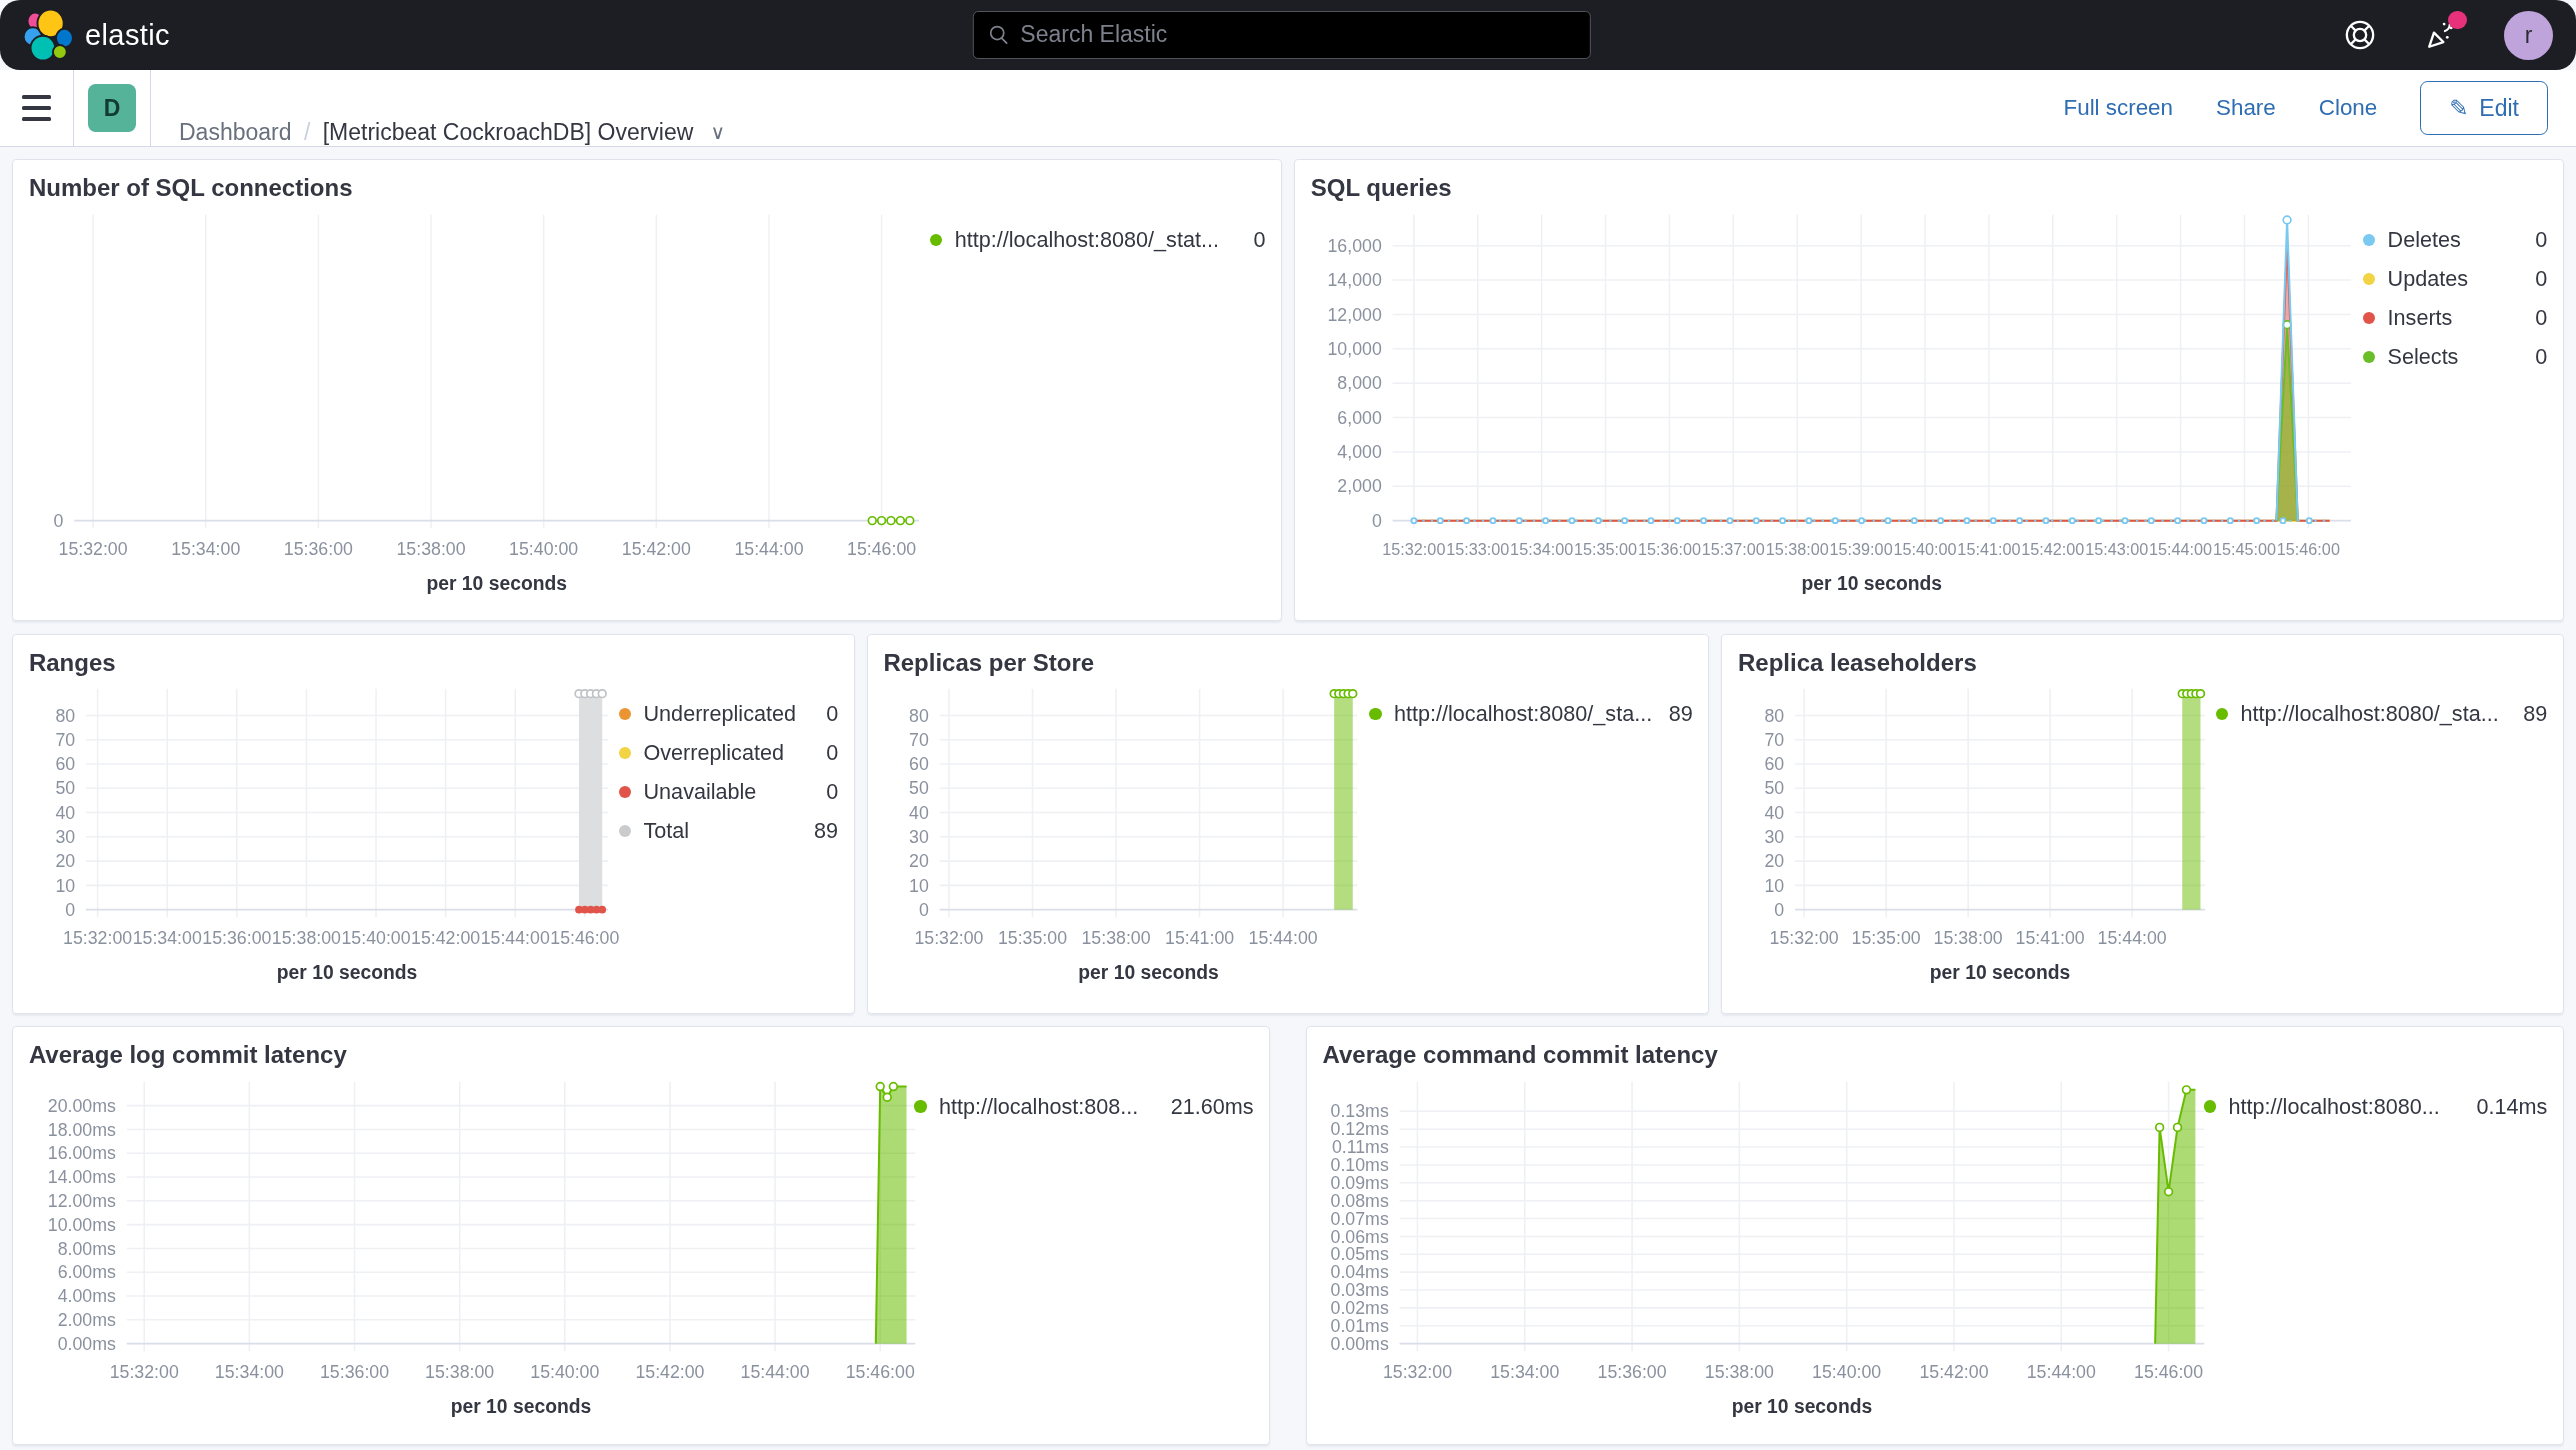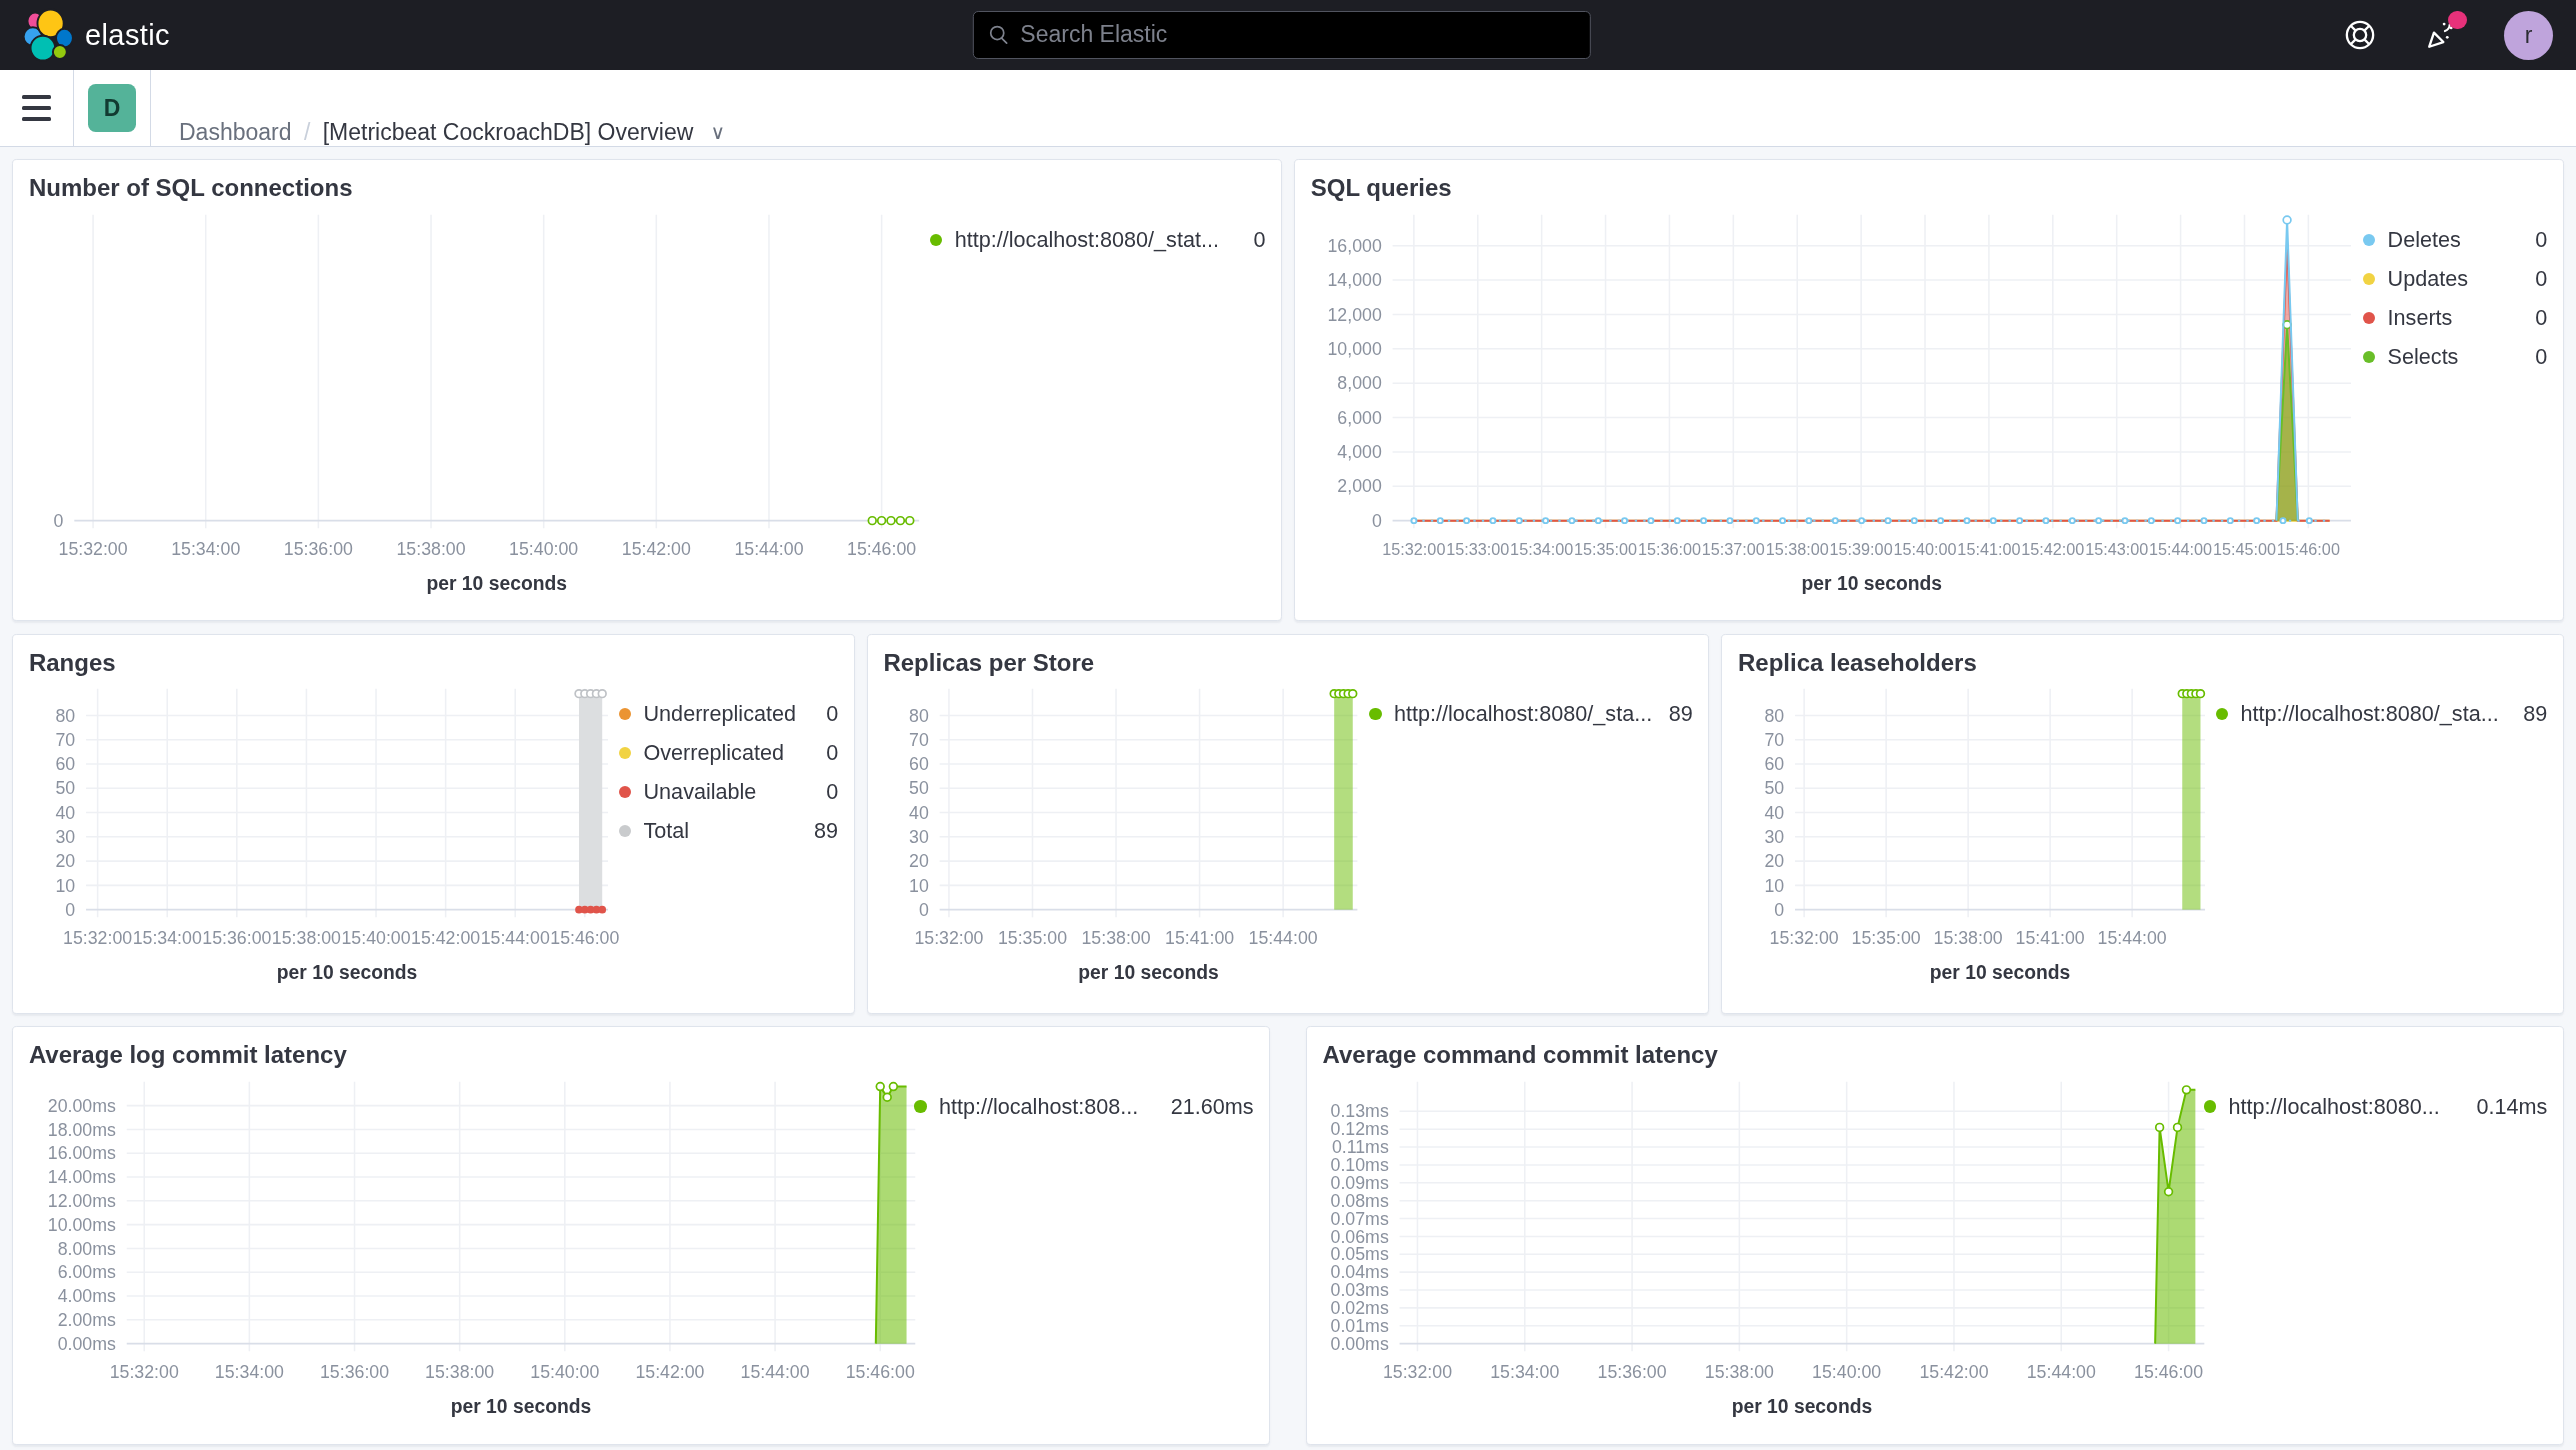--- a/index.html
+++ b/index.html
@@ -1,19 +1,19 @@
 <!DOCTYPE html>
 <html style="font-size:12.4px"><head>
 <meta charset="utf-8">
 <style>
   * { margin:0; padding:0; box-sizing:border-box; }
   html,body { width:2576px; height:1451px; font-family:"Liberation Sans",sans-serif; background:#F5F7FA; overflow:hidden; }
 
   
-  .topbar { position:relative; height:70px; background:#1D1E24; display:flex; align-items:center; }
+  .topbar { position:relative; height:70px; background:#1D1E24; display:flex; align-items:center;border-radius:20px; }
   .logo { display:flex; align-items:center; gap:12.4px; padding-left:21.6px; }
   .logo-text { color:#fff; font-size:29px; letter-spacing:0.4px; }
   .searchbox { position:absolute; left:50%; top:10.8px; transform:translateX(-51%); width:618px; height:48px;
     border:0.8px solid #51545f; border-radius:5.4px; background:#000000; display:flex; align-items:center; padding:0 14px; gap:10.8px; }
   .searchbox input { background:transparent; border:none; outline:none; color:#c7cad1; font-size:23px; width:100%; font-family:"Liberation Sans",sans-serif; }
   .searchbox input::placeholder { color:#7d818c; }
   .top-right { position:absolute; right:0; top:0; height:70px; display:flex; align-items:center; gap:45px; padding-right:23px; }
   .top-icon { position:relative; width:36px; height:36px; display:flex; align-items:center; justify-content:center; cursor:pointer; }
   .badge-dot { position:absolute; top:-6.2px; right:-7.7px; width:18.5px; height:18.5px; border-radius:50%; }
   .avatar { width:49px; height:49px; border-radius:50%; display:flex; align-items:center; justify-content:center;
@@ -106,20 +106,29 @@
       <span></span>
     </div>
   <div class="space-chip">
     <div class="space-badge">D</div>
   </div>
   <div class="crumbs">
     <span class="crumb-root">Dashboard</span>
     <span class="crumb-sep">/</span>
     <span class="crumb-current">[Metricbeat CockroachDB] Overview</span>
     <span class="crumb-chevron">∨</span>
+  </div>
+  <div class="nav-actions">
+    <span class="nav-link">Full screen</span>
+    <span class="nav-link">Share</span>
+    <span class="nav-link">Clone</span>
+    <button class="edit-btn">
+      <span>✎</span>
+      <span>Edit</span>
+    </button>
   </div>
 </div>
 
 <div class="dash">
     <div class="dash-row" style="height: 462px;">
       <div class="panel">
         <div class="panel-title">Number of SQL connections</div>
         <div class="panel-body">
           <div class="chart-wrap">
             <svg class="chart" height="390" width="911" viewBox="0 0 1179 505">

